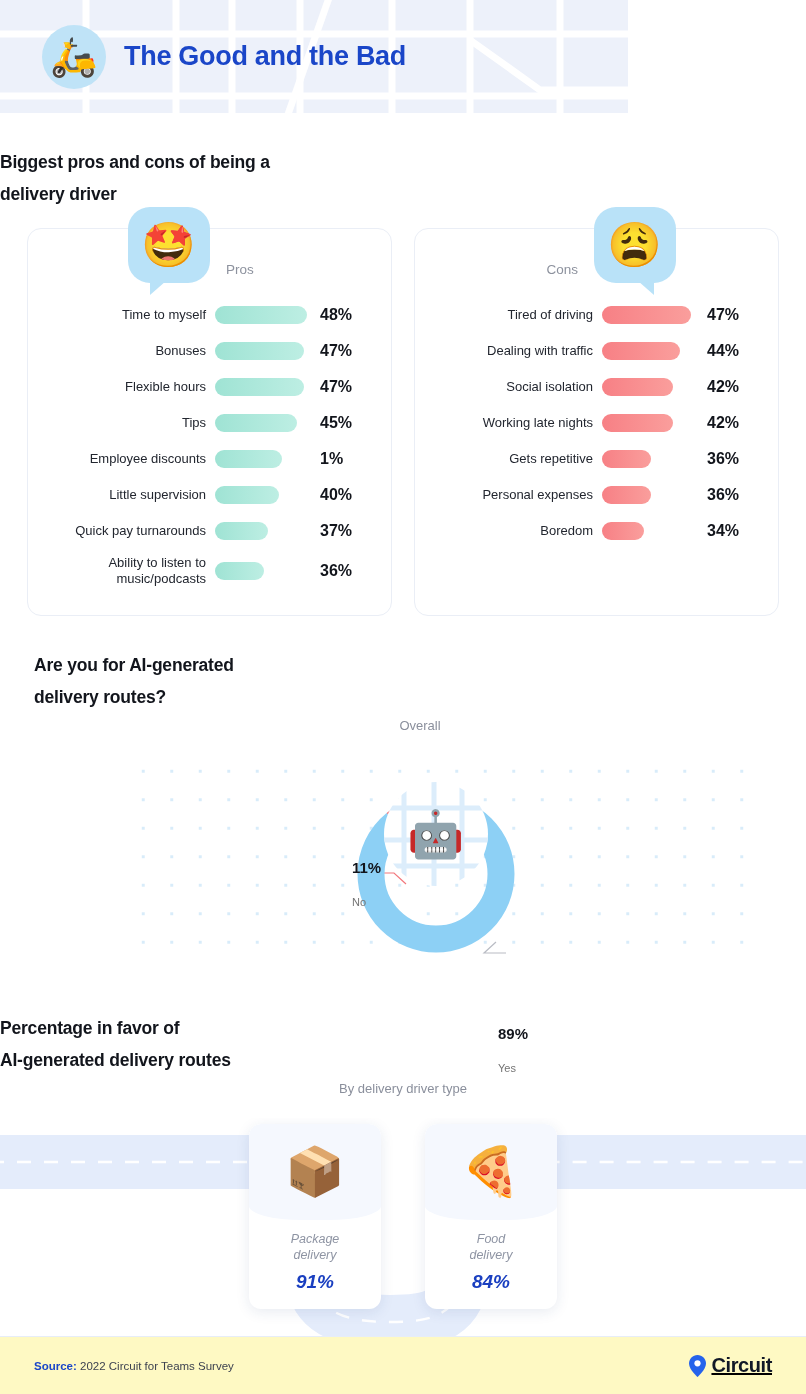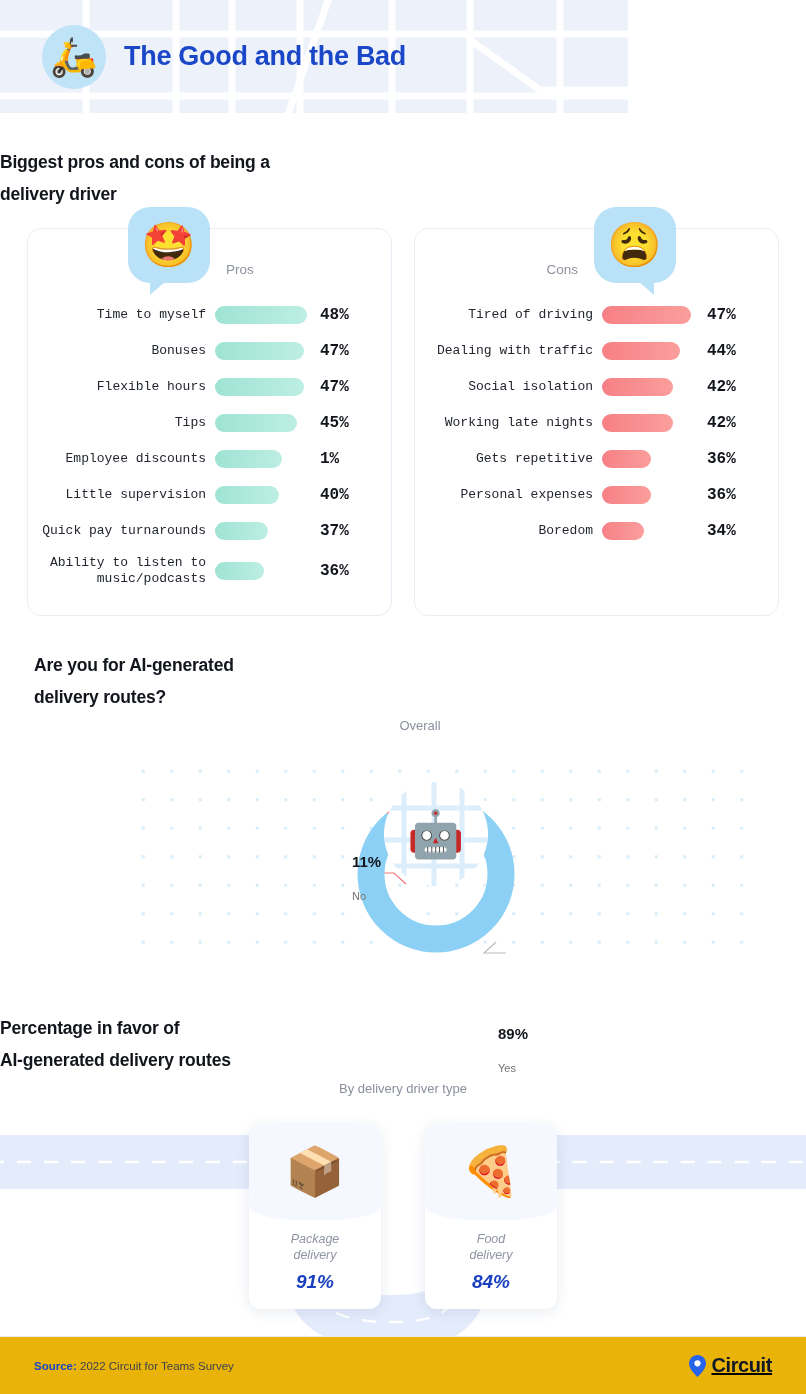--- a/index.html
+++ b/index.html
@@ -112,21 +112,20 @@
   .pc-card.pros .bubble { top: -48px; left: 86px; }
   .pc-card.cons .bubble { top: -48px; right: 84px; }
   .pc-card.cons .bubble::after { left: auto; right: 22px; border-left: none; border-right: 16px solid #b9e2f8; }
 
   .rows { margin-top: 2px; }
   .row {
     display: flex;
     align-items: center;
     height: 36px;
     gap: 9px;
-    font-family: Liberation Mono, monospace;
   }
   .row.two-line { height: 44px; }
   .row-label {
     width: 164px;
     text-align: right;
     font-size: 13px;
     color: #22262f;
     line-height: 1.25;
     flex: none;
   }
@@ -174,21 +173,21 @@
     background: #ffffff;
     overflow: hidden;
     display: flex; align-items: center; justify-content: center;
   }
   .hole-map { position: absolute; inset: 0; }
   .robot { position: relative; font-size: 46px; line-height: 1; }
 
   .cal { position: absolute; }
   .cal-pct { font-size: 15px; font-weight: bold; color: #12151c; }
   .cal-lbl { font-size: 11px; color: #737373; margin-top: 20px; }
-  .cal-no  { left: 318px; top: 100px; text-align: left; }
+  .cal-no  { left: 318px; top: 106px; text-align: left; }
   .cal-yes { left: 464px; top: 272px; text-align: left; }
 
   
   .dt-sec { margin-top: 30px; position: relative; }
   .road-band {
     position: relative;
     width: 806px;
     height: 232px;
     margin-top: 22px;
     overflow: hidden;
@@ -229,21 +228,21 @@
     font-weight: bold;
     color: #1a3fc0;
   }
 
   
   .footer {
     position: absolute;
     left: 0; bottom: 0;
     width: 806px;
     height: 58px;
-    background: #eab308;
+    background: #fef9c3;
     border-top: 1px solid #e7edf8;
     display: flex;
     align-items: center;
     justify-content: space-between;
     padding: 0 34px;
   }
   .src { font-size: 11.5px; color: #3d4250; }
   .src b { color: #1a46c8; }
   .logo { display: flex; align-items: center; gap: 5px; text-decoration: underline; }
   .logo-name { font-size: 20px; font-weight: bold; color: #111827; letter-spacing: -0.4px; }

